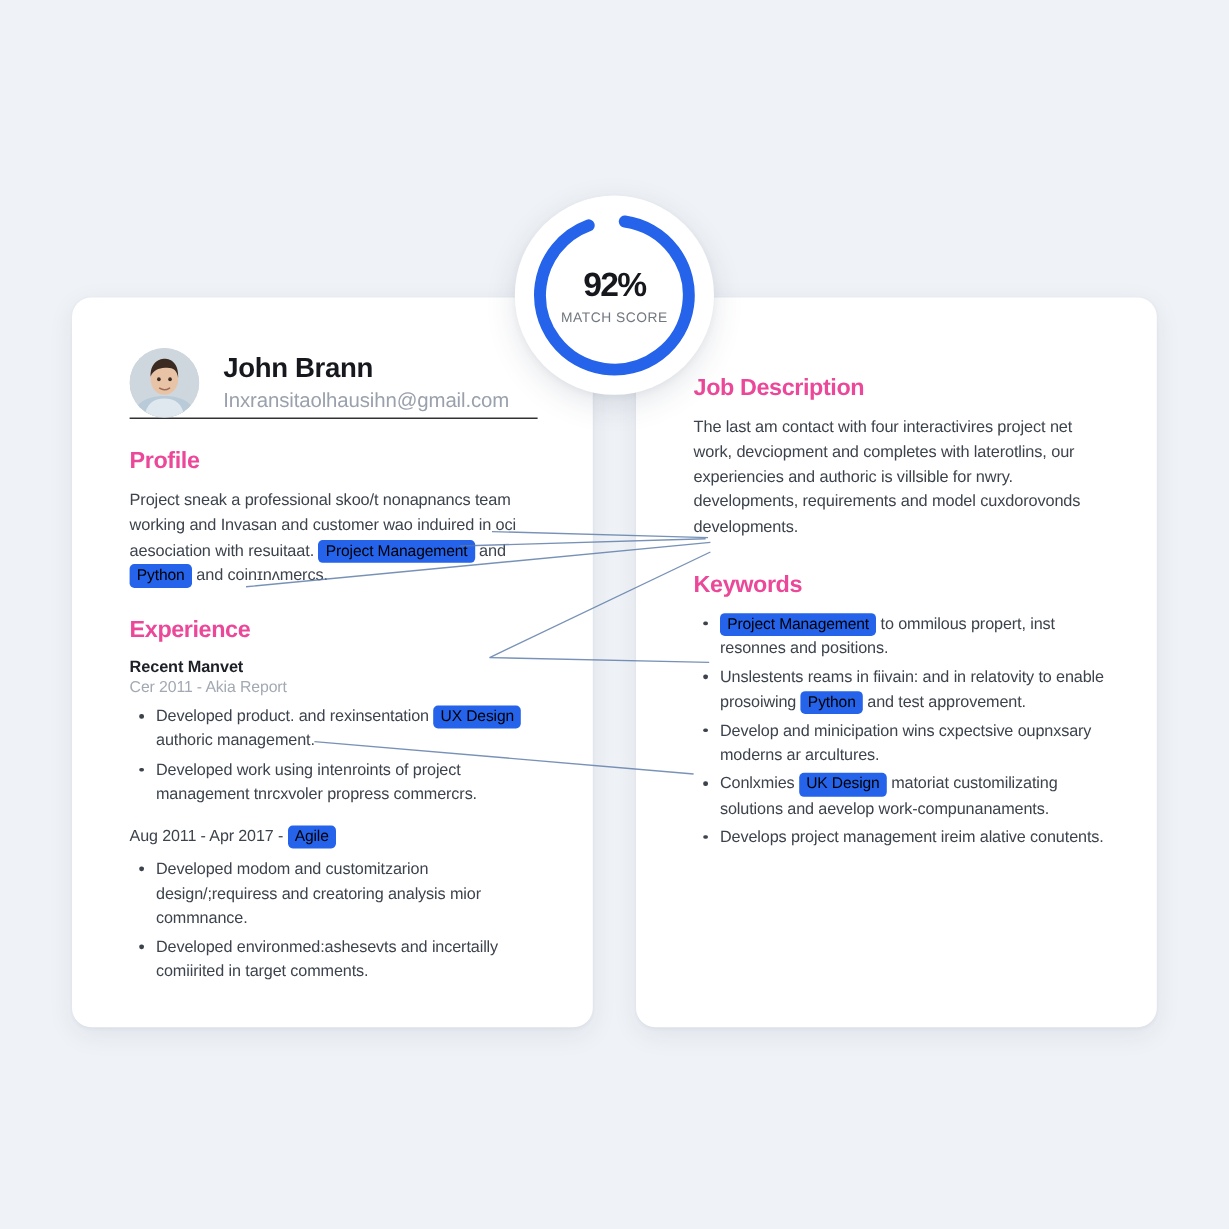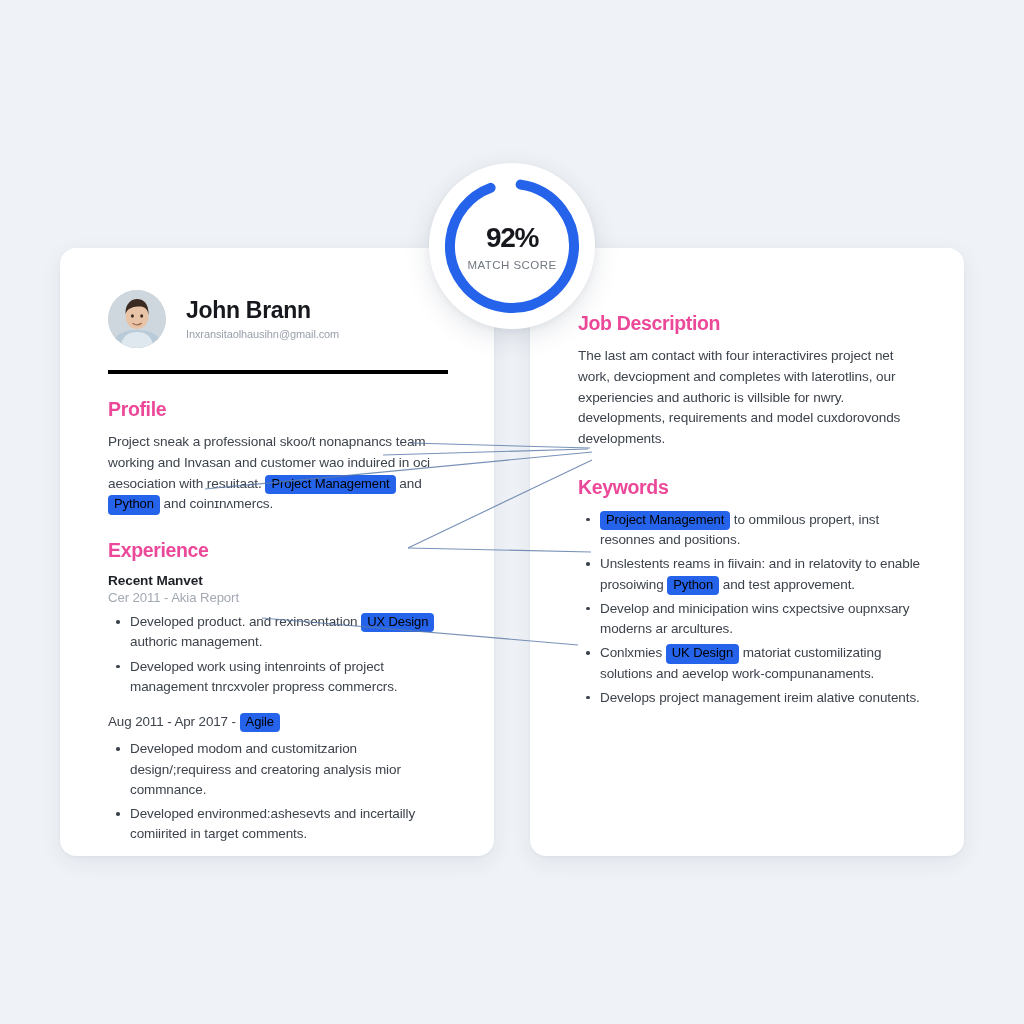--- a/index.html
+++ b/index.html
@@ -41,43 +41,42 @@
   #card-right { left: 530px; top: 248px; width: 434px; height: 608px; }
 
   .card-inner { padding: 42px 46px 0 48px; }
   #card-right .card-inner { padding: 38px 40px 0 48px; }
 
   
   .resume-head {
     display: flex;
     align-items: center;
     gap: 20px;
-    padding-bottom: 22px;
-    border-bottom: 4px solid #000000;
+    border-bottom: 1px solid #000000;
   }
 
   .avatar {
     width: 58px; height: 58px;
     border-radius: 50%;
     overflow: hidden;
     flex: 0 0 58px;
     background: #c9d2da;
     position: relative;
   }
   .avatar svg { display: block; width: 58px; height: 58px; }
 
   .person-name {
     font-size: 23px;
     font-weight: 700;
     color: #16181d;
     letter-spacing: -0.3px;
     line-height: 1.12;
   }
   .person-email {
-    font-size: 11px;
+    font-size: 17px;
     color: #9aa1ac;
     margin-top: 4px;
     letter-spacing: -0.1px;
   }
 
   
   h2.section-title {
     font-size: 19.5px;
     font-weight: 700;
     color: #ec4899;

